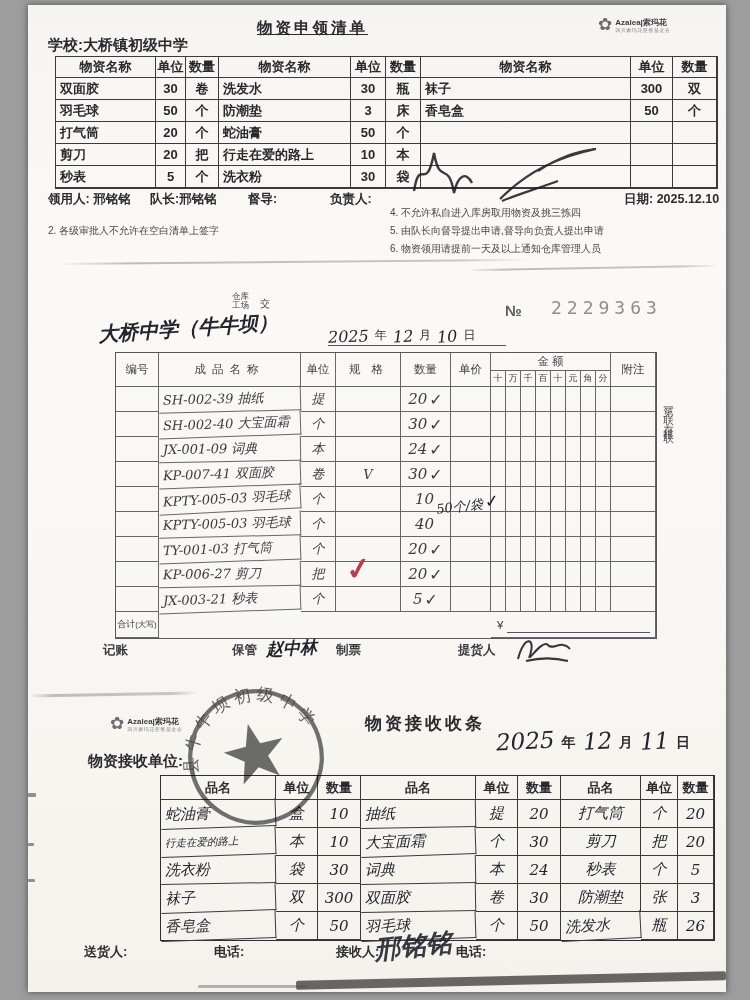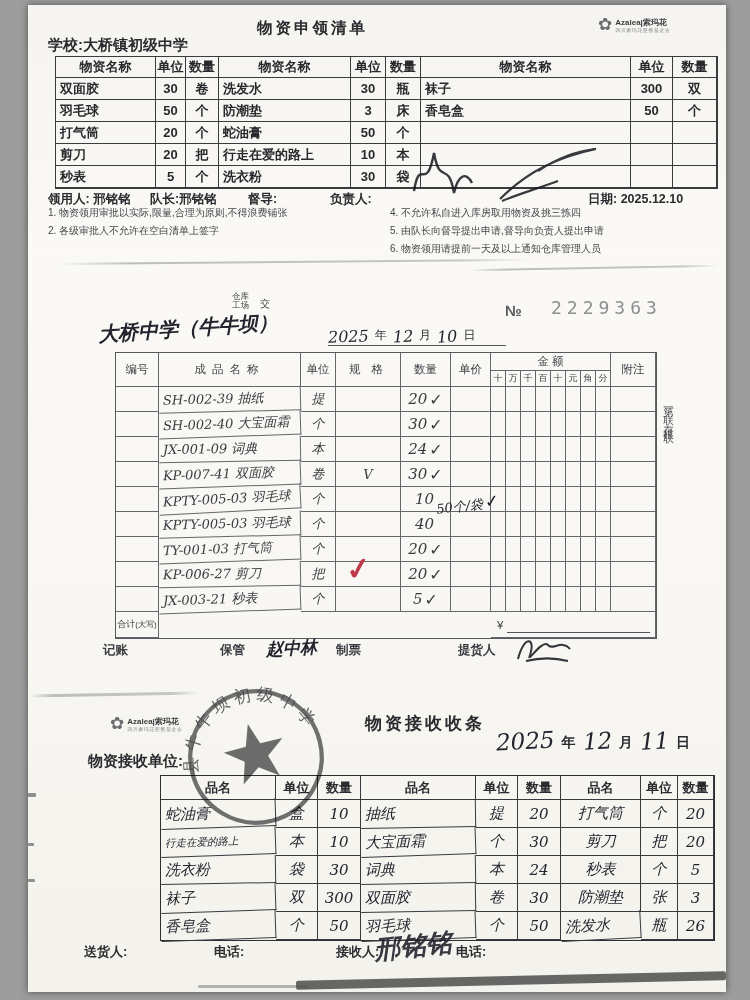--- a/index.html
+++ b/index.html
@@ -15,21 +15,21 @@
   }
   .abs{position:absolute;}
   .print{color:#2b2b2f;}
   .hw{font-family:"DejaVu Serif",serif;font-style:italic;color:#23242e;transform:rotate(var(--r,0deg));}
 
   
   .c{display:flex;align-items:center;justify-content:center;overflow:visible;box-sizing:border-box;}
   .left{justify-content:flex-start;padding-left:4px;}
 
   
-  .f1-title{left:0;top:13px;width:569px;text-align:center;font-size:15.5px;letter-spacing:3px;font-weight:bold;}
+  .f1-title{left:0;top:13px;width:569px;text-align:center;font-size:15.5px;letter-spacing:3px;font-weight:bold;text-decoration:underline;}
   .logo{display:flex;align-items:flex-start;gap:3px;}
   .logo .fl{font-size:17px;color:#6b6b70;line-height:14px;}
   .logo .t1{font-size:8px;font-weight:bold;color:#3c3c40;line-height:9px;white-space:nowrap;}
   .logo .t2{font-size:5px;color:#8a8a8e;line-height:6px;letter-spacing:.5px;white-space:nowrap;}
   .f1-school{left:20px;top:31px;font-size:15px;font-weight:bold;}
   .f1-table{
     left:27px;top:51px;display:grid;
     grid-template-columns:100px 30px 33px 132px 35px 35px 210px 42px 44px;
     grid-template-rows:21px repeat(5,22px);
     border:1.7px solid #3b3b3f;
@@ -175,23 +175,22 @@
 
   <svg class="abs" style="left:372px;top:138px;z-index:5" width="210" height="62">
     <path d="M14,48 C20,12 26,52 34,10 C40,44 48,16 54,50 C58,32 66,28 72,40" fill="none" stroke="#17171d" stroke-width="2.4" opacity=".85"></path>
     <path d="M100,56 C128,28 158,14 196,6 C176,8 156,16 138,28 M158,38 C136,46 116,52 102,58" fill="none" stroke="#17171d" stroke-width="2.2" opacity=".85"></path>
   </svg>
 
   <div class="abs f1-sign print" style="left:20px">领用人: 邢铭铭</div>
   <div class="abs f1-sign print" style="left:122px">队长:邢铭铭</div>
   <div class="abs f1-sign print" style="left:220px">督导:</div>
   <div class="abs f1-sign print" style="left:302px">负责人:</div>
-  <div class="abs f1-sign print" style="left:560px">日期: 2025.12.10</div>
-
-  <div class="abs note" style="left:20px;top:201px">1. 物资领用审批以实际,限量,合理为原则,不得浪费铺张</div>
+  <div class="abs f1-sign print" style="left:596px">日期: 2025.12.10</div>
+
   <div class="abs note" style="left:20px;top:219px">2. 各级审批人不允许在空白清单上签字</div>
   <div class="abs note" style="left:362px;top:201px">4. 不允许私自进入库房取用物资及挑三拣四</div>
   <div class="abs note" style="left:362px;top:219px">5. 由队长向督导提出申请,督导向负责人提出申请</div>
   <div class="abs note" style="left:362px;top:237px">6. 物资领用请提前一天及以上通知仓库管理人员</div>
 
   <div class="crease" style="left:30px;top:256px;width:470px;transform:rotate(-.5deg)"></div>
   <div class="crease" style="left:440px;top:262px;width:250px;transform:rotate(-1deg)"></div>
 
   <div class="abs hw f2-client">大桥中学（牛牛坝）</div>
   <div class="abs f2-depot">
@@ -350,21 +349,21 @@
   </div>
 
   <div class="abs hw f2-qtynote">
     <span>50个/袋</span><span class="chk" style="font-size:17px">✓</span>
   </div>
   <div class="abs hw f2-redchk">✓</div>
 
   <div class="abs f2-copy">第一联:存根联</div>
 
   <div class="abs f2-foot" style="left:75px">记账</div>
-  <div class="abs f2-foot" style="left:192px">保管</div>
+  <div class="abs f2-foot" style="left:204px">保管</div>
   <div class="abs hw" style="left:238px;top:632px;font-size:17px;font-weight:bold;--r:-3deg">赵中林</div>
   <div class="abs f2-foot" style="left:308px">制票</div>
   <div class="abs f2-foot" style="left:430px">提货人</div>
   <svg class="abs" style="left:482px;top:626px" width="70" height="36">
     <path d="M8,28 C14,4 26,6 20,24 C16,34 32,8 38,14 C42,20 52,8 60,18 M16,30 C32,26 46,27 58,30" fill="none" stroke="#191920" stroke-width="2" opacity=".88"></path>
   </svg>
 
   <div class="crease" style="left:0;top:688px;width:170px;height:3px;transform:rotate(-1deg)"></div>
 
   <div class="abs logo" style="left:82px;top:712px">

